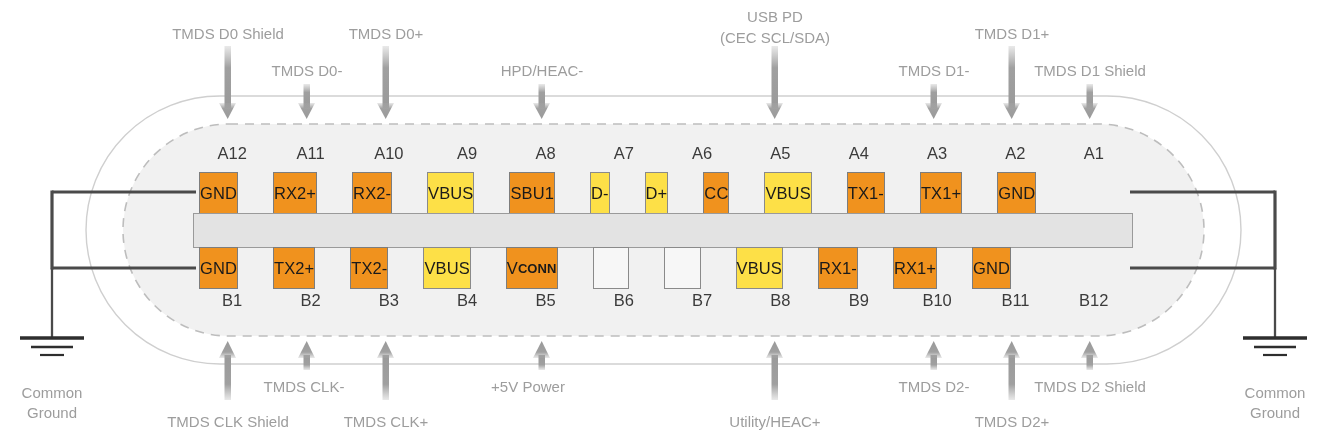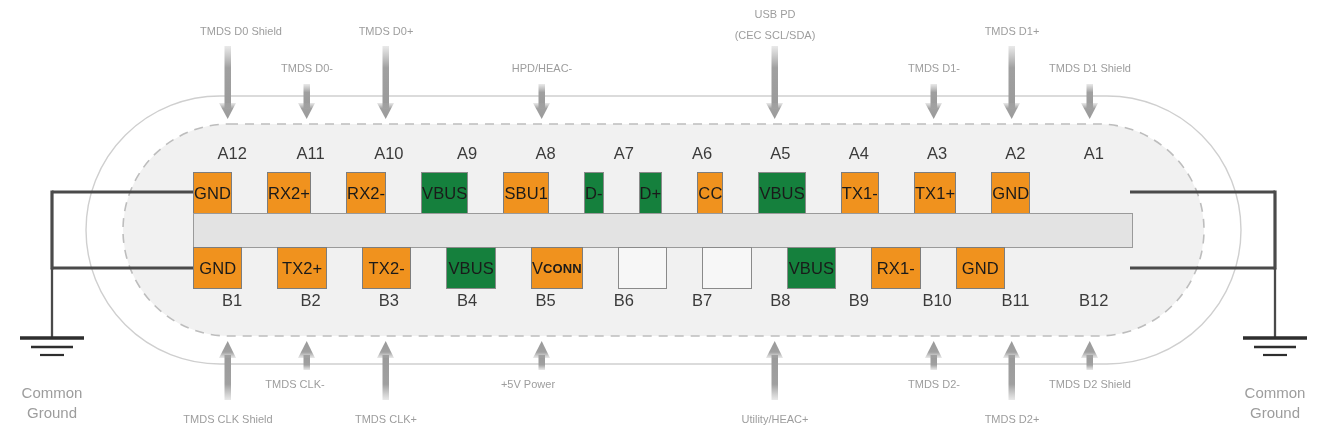--- a/index.html
+++ b/index.html
@@ -4,43 +4,43 @@
 <style>
   html,body{margin:0;padding:0;background:#ffffff;}
   body{width:1327px;height:441px;position:relative;overflow:hidden;
        font-family:"Liberation Sans","DejaVu Sans",sans-serif;
        -webkit-font-smoothing:antialiased;}
   #stage{position:absolute;left:0;top:0;width:1327px;height:441px;}
   .svgl{position:absolute;left:0;top:0;width:1327px;height:441px;pointer-events:none;}
 
   
   #grid{position:absolute;left:193px;top:172px;width:940px;height:117px;}
-  .prow{position:absolute;left:0;width:812px;height:42px;display:flex;gap:36px;}
+  .prow{position:absolute;left:6px;width:812px;height:42px;display:flex;gap:36px;}
   #rowA{top:0;}
   #rowB{top:75px;}
   .cell{flex:1 1 0;position:relative;border:1px solid #8a8a8a;margin-left:-1px;
         display:flex;align-items:center;justify-content:center;
         font-size:16.5px;color:#1a1a1a;letter-spacing:.1px;box-sizing:border-box;}
   .cell:first-child{margin-left:0;}
   .cell.on{background:#f0921e;border-color:#7d7d7d;}
-  .cell.off{background:#15803d;}
+  .cell.off{background:#fde047;}
   .cell.blank{background:#f7f7f7;}
   .cell .sc{font-size:13px;font-weight:bold;}
   
   #midbar{position:absolute;left:0;top:41px;width:940px;height:35px;
           background:#e3e3e3;border:1px solid #9a9a9a;box-sizing:border-box;}
 
   
   .idrow{position:absolute;left:193px;width:940px;height:22px;display:flex;}
   #idA{top:144px;}
   #idB{top:291px;}
   .idrow span{flex:1 1 0;text-align:center;font-size:16.5px;color:#3b3b3b;}
 
   
-  .ann{position:absolute;font-size:11px;color:#9d9d9d;white-space:nowrap;
+  .ann{position:absolute;font-size:15px;color:#9d9d9d;white-space:nowrap;
        line-height:1.28;}
   .ann.c{transform:translateX(-50%);}
 
   
   .gnd-cap{position:absolute;font-size:15px;color:#9d9d9d;text-align:center;
            line-height:1.3;width:120px;transform:translateX(-50%);}
 </style>
 </head>
 <body>
 
@@ -203,51 +203,52 @@
       <div class="cell on">TX2-</div>
       <div class="cell off">VBUS</div>
       <div class="cell on">
           <span>V</span>
           <span class="sc">CONN</span>
         </div>
       <div class="cell blank"></div>
       <div class="cell blank"></div>
       <div class="cell off">VBUS</div>
       <div class="cell on">RX1-</div>
+      <div class="cell on">RX1+</div>
       <div class="cell on">GND</div>
     </div>
   </div>
 
   <div class="idrow" id="idB">
     <span>B1</span>
     <span>B2</span>
     <span>B3</span>
     <span>B4</span>
     <span>B5</span>
     <span>B6</span>
     <span>B7</span>
     <span>B8</span>
     <span>B9</span>
     <span>B10</span>
     <span>B11</span>
     <span>B12</span>
   </div>
 
-  <div class="ann c" style="left:228px;top:24px;margin-left:13px;">TMDS D0 Shield</div>
+  <div class="ann c" style="left:228px;top:24px;">TMDS D0 Shield</div>
   <div class="ann c" style="left:307px;top:61px;">TMDS D0-</div>
   <div class="ann c" style="left:386px;top:24px;">TMDS D0+</div>
   <div class="ann c" style="left:542px;top:61px;">HPD/HEAC-</div>
   <div class="ann c" style="left:775px;top:7px;">USB PD</div>
   <div class="ann c" style="left:775px;top:28px;">(CEC SCL/SDA)</div>
   <div class="ann c" style="left:934px;top:61px;">TMDS D1-</div>
   <div class="ann c" style="left:1012px;top:24px;">TMDS D1+</div>
   <div class="ann c" style="left:1090px;top:61px;">TMDS D1 Shield</div>
 
   <div class="ann c" style="left:228px;top:412px;text-align:center;">TMDS CLK Shield</div>
-  <div class="ann c" style="left:295px;top:377px;">TMDS CLK-</div>
+  <div class="ann c" style="left:304px;top:377px;">TMDS CLK-</div>
   <div class="ann c" style="left:386px;top:412px;">TMDS CLK+</div>
   <div class="ann c" style="left:528px;top:377px;">+5V Power</div>
   <div class="ann c" style="left:775px;top:412px;">Utility/HEAC+</div>
   <div class="ann c" style="left:934px;top:377px;">TMDS D2-</div>
   <div class="ann c" style="left:1012px;top:412px;">TMDS D2+</div>
   <div class="ann c" style="left:1090px;top:377px;">TMDS D2 Shield</div>
 
   <div class="gnd-cap" style="left:52px;top:383px;">
     <div>Common</div>
     <div>Ground</div>

